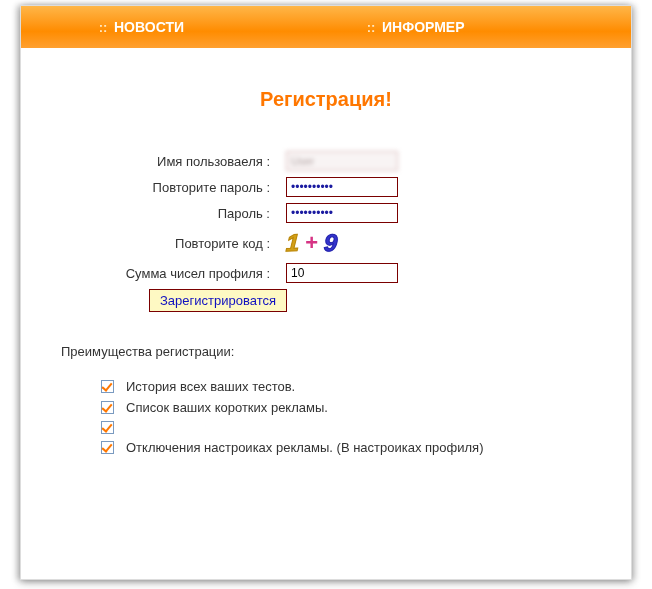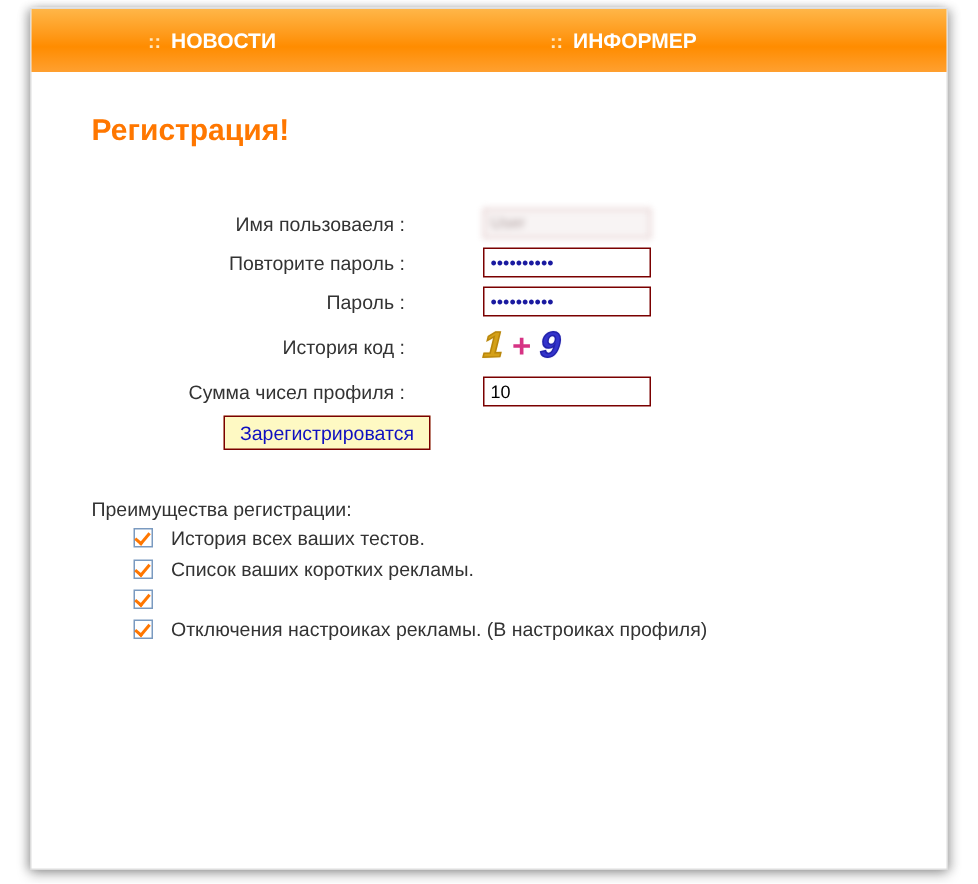--- a/index.html
+++ b/index.html
@@ -45,27 +45,27 @@
     margin-right: 4px;
     text-align: center;
   }
   .nav-news { margin-left: 65px; }
   .nav-info { margin-left: 150px; }
   .content { padding: 20px 40px 30px; }
   .pagetitle {
     color: #ff7700;
     font-weight: bold;
     font-size: 20px;
-    margin: 8px 0 40px;
+    text-align: center;
+    margin: 20px 0 40px;
   }
   .form-row {
     display: flex;
     align-items: center;
     margin-bottom: 6px;
-    gap: 36px;
   }
   .lbl {
     width: 225px;
     text-align: right;
     padding-right: 16px;
     font-size: 13px;
     color: #333;
   }
   .val { flex: 0 0 auto; }
   .val input[type="text"], .val input[type="password"] {
@@ -115,22 +115,22 @@
     border: 1px solid #7a0000;
     background: #fef9c3;
     color: #1010c0;
     padding: 3px 10px;
     font-size: 13px;
     cursor: pointer;
   }
   .advantages {
     margin-top: 32px;
   }
-  .adv-title { font-size: 13px; color: #333; margin-bottom: 4px; }
-  .adv-list { list-style: none; padding: 0 0 0 28px; margin: 0; }
+  .adv-title { font-size: 13px; color: #333; margin-bottom: 20px; }
+  .adv-list { list-style: none; padding: 0 0 0 28px; margin: 12px; }
   .adv-list li {
     display: flex;
     align-items: center;
     margin-bottom: 6px;
     font-size: 13px;
   }
   .chk {
     display: inline-block;
     width: 13px; height: 13px;
     border: 1px solid #7a9ac0;
@@ -184,21 +184,21 @@
 
     <div class="form-row">
       <div class="lbl">Пароль :</div>
       <div class="val">
         <input type="password" value="••••••••••" style="">
       </div>
     </div>
 
 
     <div class="form-row">
-      <div class="lbl">История код :</div>
+      <div class="lbl">Повторите код :</div>
       <div class="val captcha">
         <span class="cap-digit cap-d1">1</span>
         <span class="cap-plus">+</span>
         <span class="cap-digit cap-d2">9</span>
       </div>
     </div>
 
     <div class="form-row">
       <div class="lbl">Сумма чисел профиля :</div>
       <div class="val">

